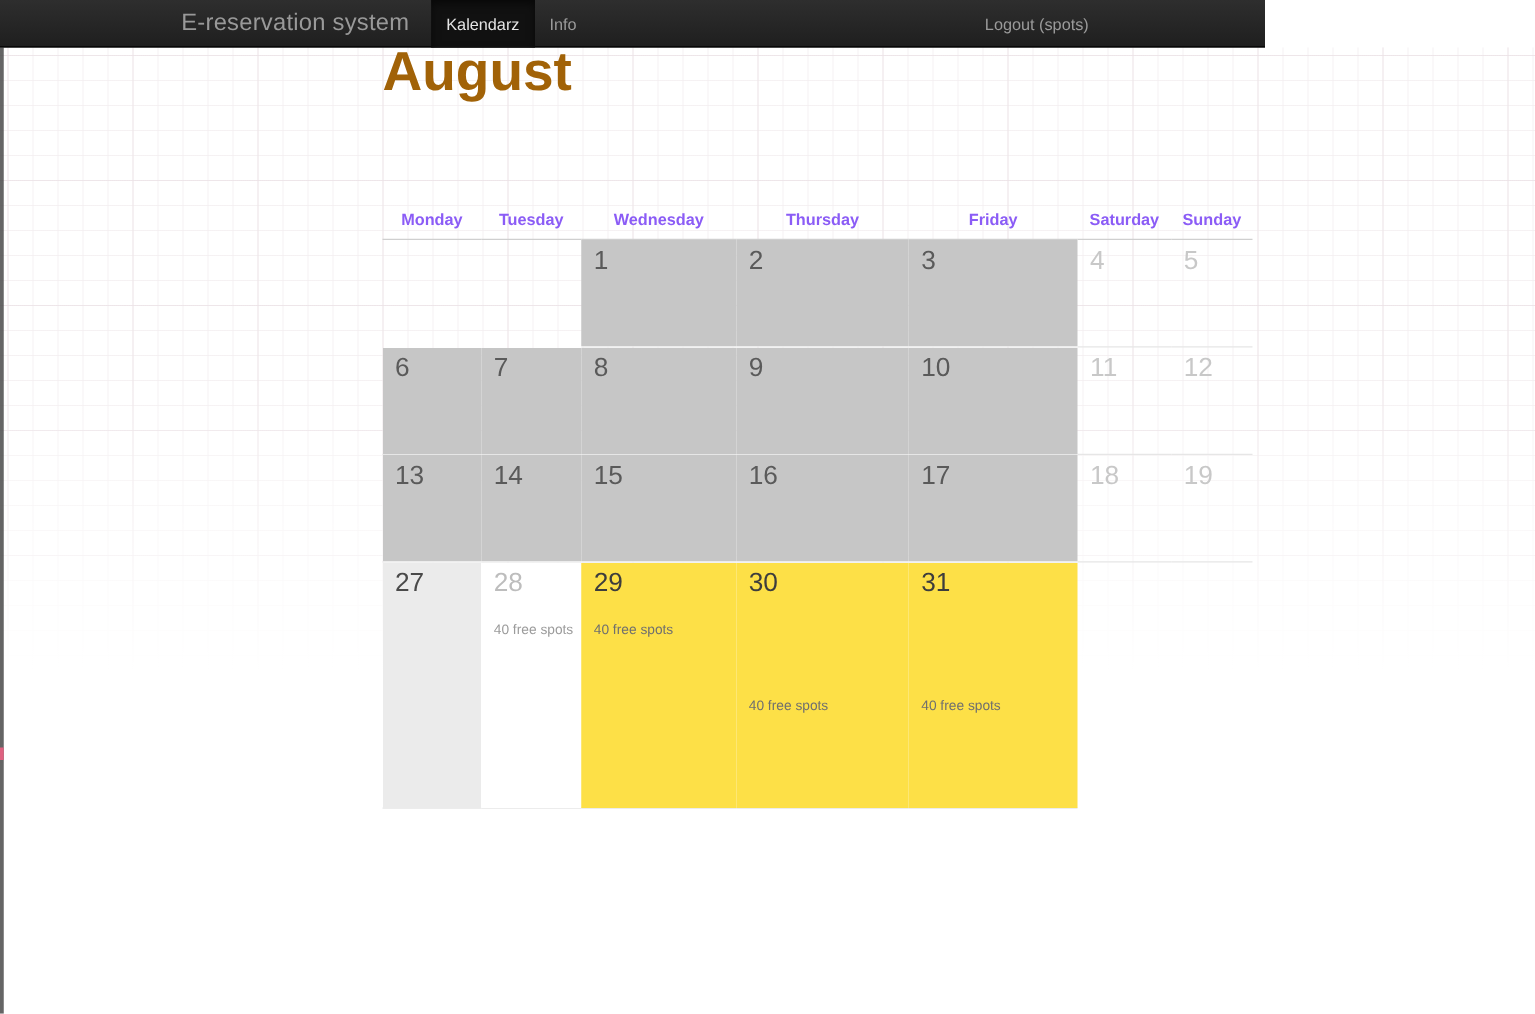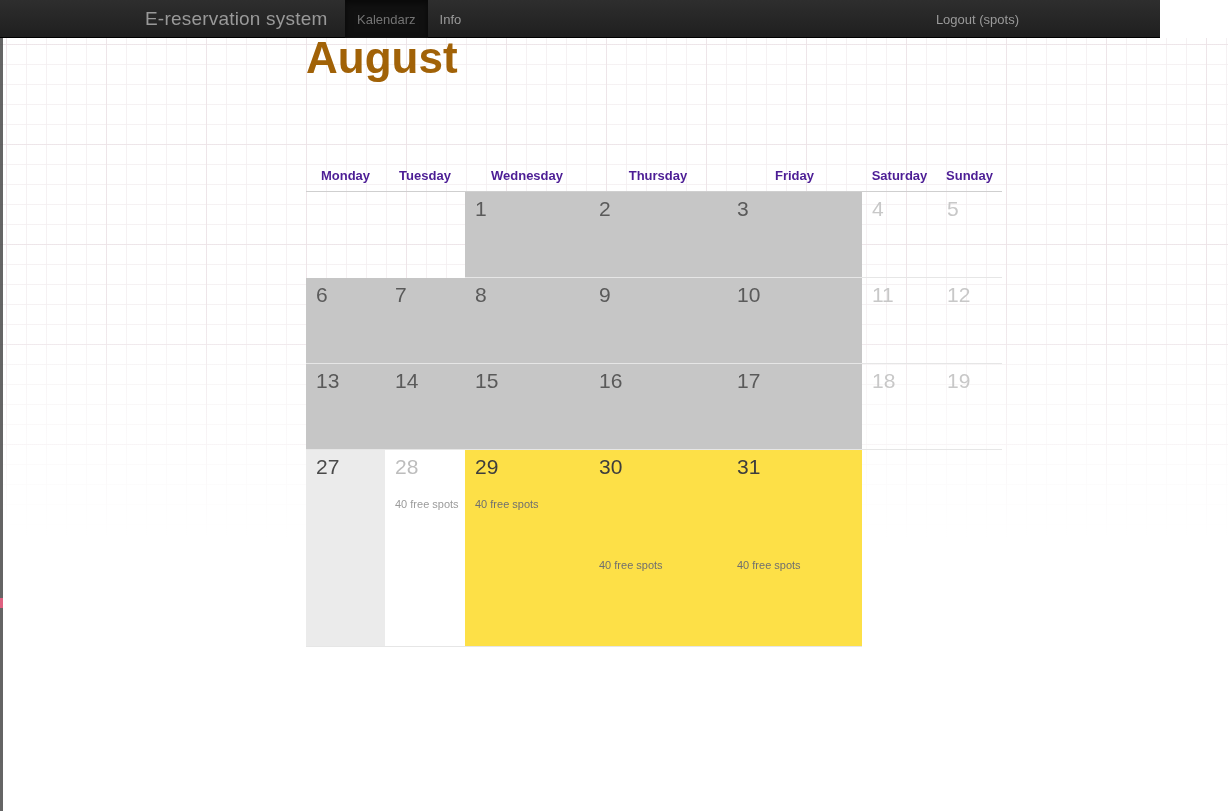--- a/index.html
+++ b/index.html
@@ -47,21 +47,21 @@
   }
   .edge-strip-tick {
     position: absolute;
     left: 0; top: 560px; width: 3px; height: 10px;
     background: #d9466b;
   }
 
   
   .navbar {
     position: absolute;
-    left: 0; top: 0; width: 1160px; height: 38px;
+    left: 0; top: 0; width: 1012px; height: 38px;
     background: #222222;
     background-image: linear-gradient(to bottom, #2e2e2e 0%, #1f1f1f 100%);
     border-bottom: 1px solid #000;
     z-index: 6;
   }
   .nav-inner {
     position: relative;
     width: 100%; height: 100%;
   }
   .brand {
@@ -82,21 +82,21 @@
   .nav-link {
     display: flex; align-items: center;
     padding: 0 12px;
     font-size: 13px;
     color: #9a9a9a;
     height: 38px;
     white-space: nowrap;
     cursor: pointer;
   }
   .nav-link.active {
-    color: #737373;
+    color: #e5e5e5;
     background: #111111;
     box-shadow: inset 0 3px 7px rgba(0,0,0,.55);
   }
   .nav-right {
     position: absolute;
     right: 135px; top: 0; height: 38px;
     display: flex; align-items: center;
   }
   .nav-right .nav-link { padding: 0 6px; }
 
@@ -165,21 +165,21 @@
   .cal {
     position: absolute;
     left: 306px; top: 168px;
     width: 696px;
     border-collapse: collapse;
     z-index: 3;
   }
   .cal th {
     font-size: 13px;
     font-weight: bold;
-    color: #4c1d95;
+    color: #8b5cf6;
     padding: 0 0 8px 0;
     text-align: center;
     border-bottom: 1px solid #cfcfcf;
     white-space: nowrap;
   }
   .cal td {
     height: 86px;
     vertical-align: top;
     padding: 6px 0 0 10px;
     border-bottom: 1px solid #e6e6e6;

